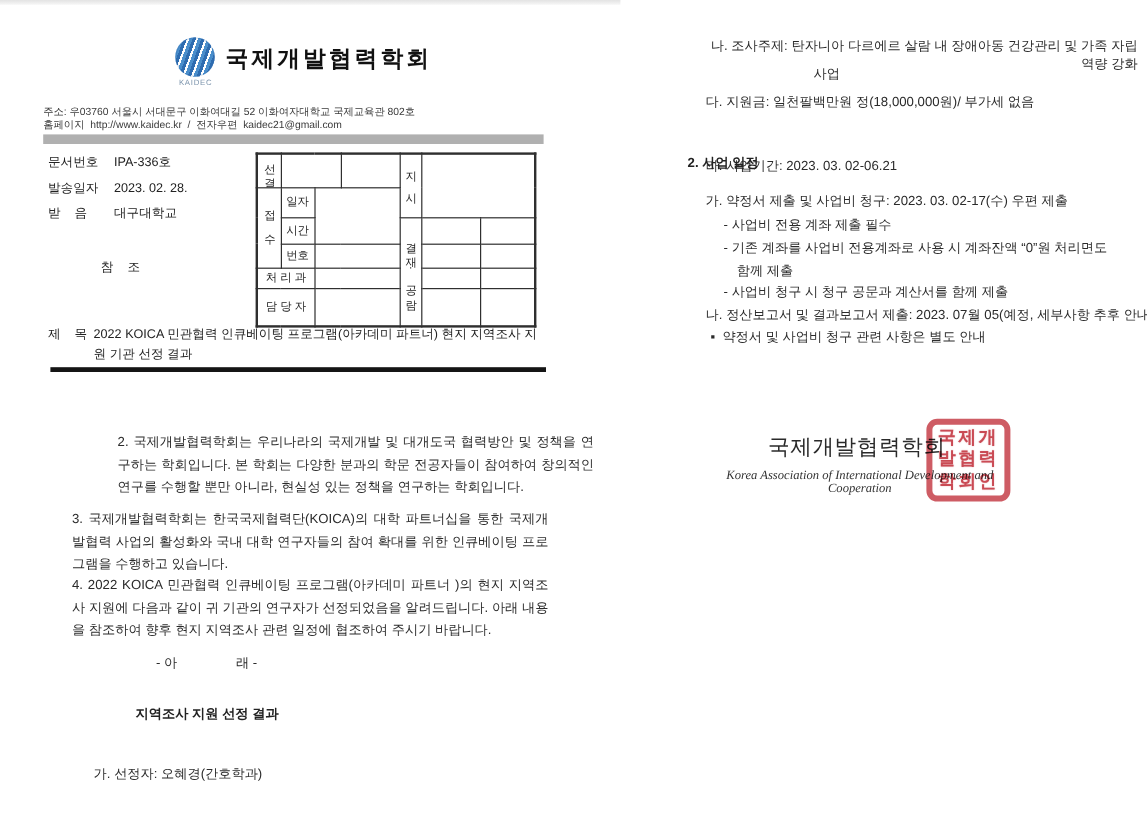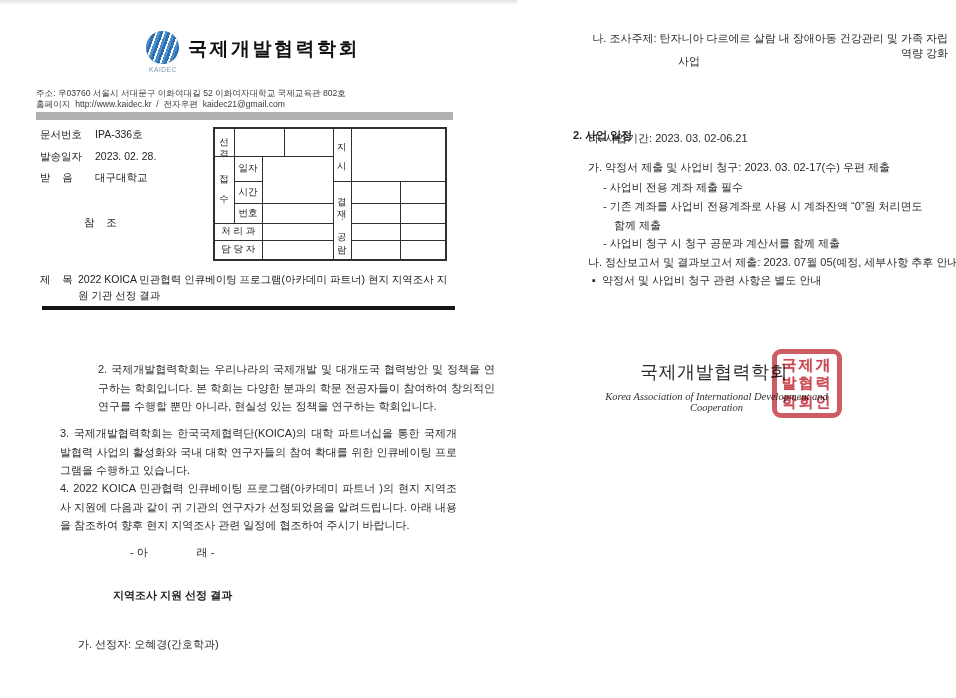--- a/index.html
+++ b/index.html
@@ -143,21 +143,21 @@
       <td colspan="2"></td>
       <td></td>
       <td></td>
     </tr>
     <tr style="height:17px">
       <td colspan="2">처 리 과</td>
       <td colspan="2"></td>
       <td></td>
       <td></td>
     </tr>
-    <tr style="height:20px">
+    <tr style="height:32px">
       <td colspan="2">담 당 자</td>
       <td colspan="2"></td>
       <td></td>
       <td></td>
     </tr>
   </tbody>
     </table>
 
   <div class="abs subject">
     <span class="slab">제    목</span>
@@ -171,20 +171,21 @@
 
   <div class="abs arae">- 아                래 -</div>
 
   <div class="abs below1">
     <span class="l2">지역조사 지원 선정 결과</span>
   </div>
   <div class="abs ga-sel">가. 선정자: 오혜경(간호학과)</div>
 
   <div class="abs rline r-na1">나. 조사주제: 탄자니아 다르에르 살람 내 장애아동 건강관리 및 가족 자립역량 강화</div>
   <div class="abs rline r-na2">사업</div>
+  <div class="abs rline r-da">다. 지원금: 일천팔백만원 정(18,000,000원)/ 부가세 없음</div>
   <div class="abs rline r-ra">라. 사업기간: 2023. 03. 02-06.21</div>
 
   <div class="abs rline r-sec2">2. 사업 일정</div>
   <div class="abs rline r-ga">가. 약정서 제출 및 사업비 청구: 2023. 03. 02-17(수) 우편 제출</div>
   <div class="abs rline r-s1">- 사업비 전용 계좌 제출 필수</div>
   <div class="abs rline r-s2">- 기존 계좌를 사업비 전용계좌로 사용 시 계좌잔액 “0”원 처리면도</div>
   <div class="abs rline r-s2b">함께 제출</div>
   <div class="abs rline r-s3">- 사업비 청구 시 청구 공문과 계산서를 함께 제출</div>
   <div class="abs rline r-na2l">나. 정산보고서 및 결과보고서 제출: 2023. 07월 05(예정, 세부사항 추후 안내)</div>
   <div class="abs rline r-bul">▪  약정서 및 사업비 청구 관련 사항은 별도 안내</div>

